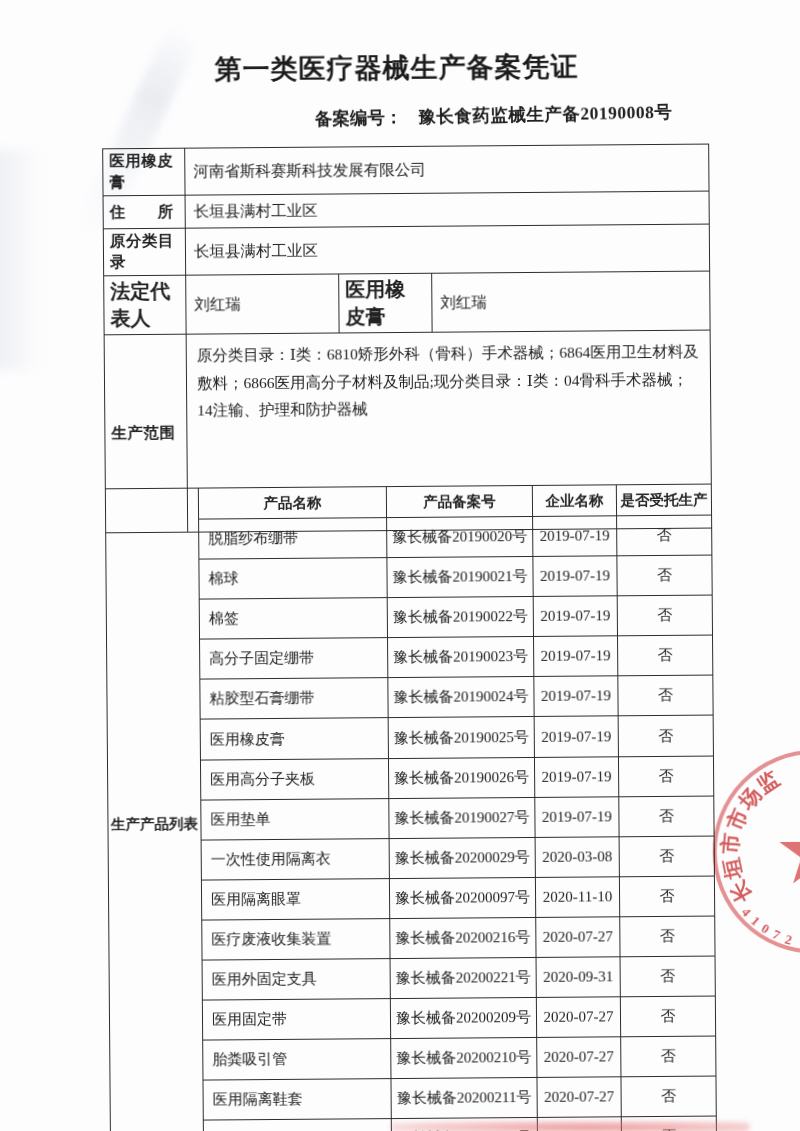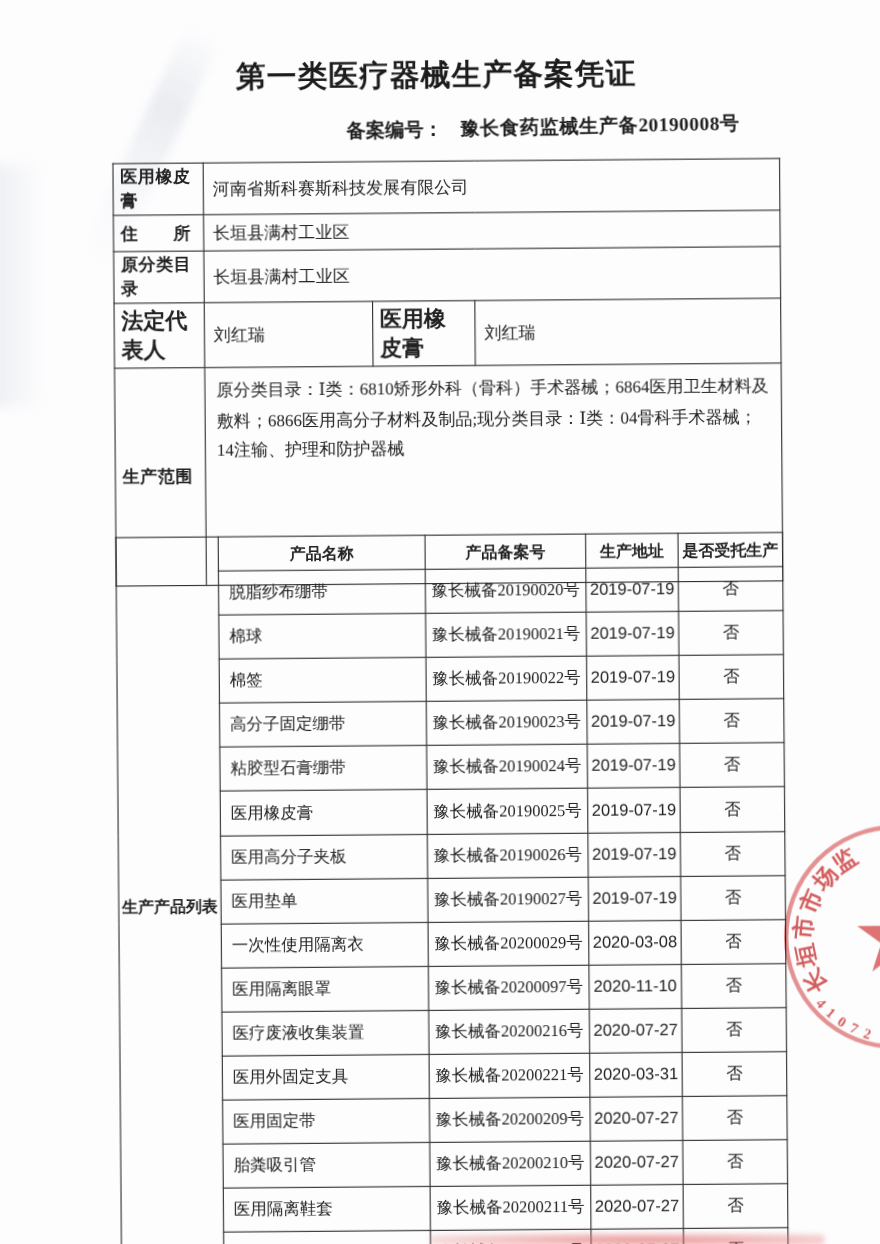--- a/index.html
+++ b/index.html
@@ -47,21 +47,21 @@
   .info-table .lbl5{font-size:20px;letter-spacing:0;}
   .scope-cell{vertical-align:top;padding:7px 10px 0 10px !important;line-height:1.78;font-size:15.5px;}
   .scope-lbl{vertical-align:middle;}
 
   .product-table{position:absolute;left:105px;top:486px;width:606px;font-size:15px;}
   .product-table th{font-weight:bold;font-size:14.5px;height:30px;text-align:center;padding:0 2px;}
   .product-table td{height:37.1px;}
   .section-lbl{font-weight:bold;text-align:center;font-size:14.5px;padding:0 2px;border-bottom:none !important;}
   .product-table .c0{text-align:left;padding:0 4px 0 9px;}
   .product-table .c1{text-align:center;padding:0 2px;}
-  .product-table .c2{text-align:center;font-family:Liberation Sans, sans-serif;}
+  .product-table .c2{text-align:center;font-family:Liberation Serif, serif;}
   .product-table .c3{text-align:center;}
   .product-table tr:last-child td{border-bottom:none;}
 
   
   .stamp{position:absolute;inset:0;pointer-events:none;mix-blend-mode:multiply;filter:blur(0.5px);}
   .stamp-circle{
     position:absolute;width:204px;height:204px;border-radius:50%;
     border:4px solid rgba(211,74,74,0.60);box-sizing:border-box;
   }
   .stamp-star{
@@ -124,21 +124,21 @@
           <col style="width:188px">
           <col style="width:146px">
           <col style="width:84px">
           <col style="width:95px">
         </colgroup>
       <tbody>
         <tr>
           <td class="section-lbl" id="section-label-cell" rowspan="17">生产产品列表</td>
           <th>产品名称</th>
           <th>产品备案号</th>
-          <th>生产地址</th>
+          <th>企业名称</th>
           <th>是否受托生产</th>
         </tr>
       <tr>
             <td class="c0">脱脂纱布绷带</td>
             <td class="c1">豫长械备20190020号</td>
             <td class="c2">2019-07-19</td>
             <td class="c3">否</td>
           </tr>
           <tr>
             <td class="c0">棉球</td>
@@ -196,21 +196,21 @@
           </tr>
           <tr>
             <td class="c0">医疗废液收集装置</td>
             <td class="c1">豫长械备20200216号</td>
             <td class="c2">2020-07-27</td>
             <td class="c3">否</td>
           </tr>
           <tr>
             <td class="c0">医用外固定支具</td>
             <td class="c1">豫长械备20200221号</td>
-            <td class="c2">2020-03-31</td>
+            <td class="c2">2020-09-31</td>
             <td class="c3">否</td>
           </tr>
           <tr>
             <td class="c0">医用固定带</td>
             <td class="c1">豫长械备20200209号</td>
             <td class="c2">2020-07-27</td>
             <td class="c3">否</td>
           </tr>
           <tr>
             <td class="c0">胎粪吸引管</td>

